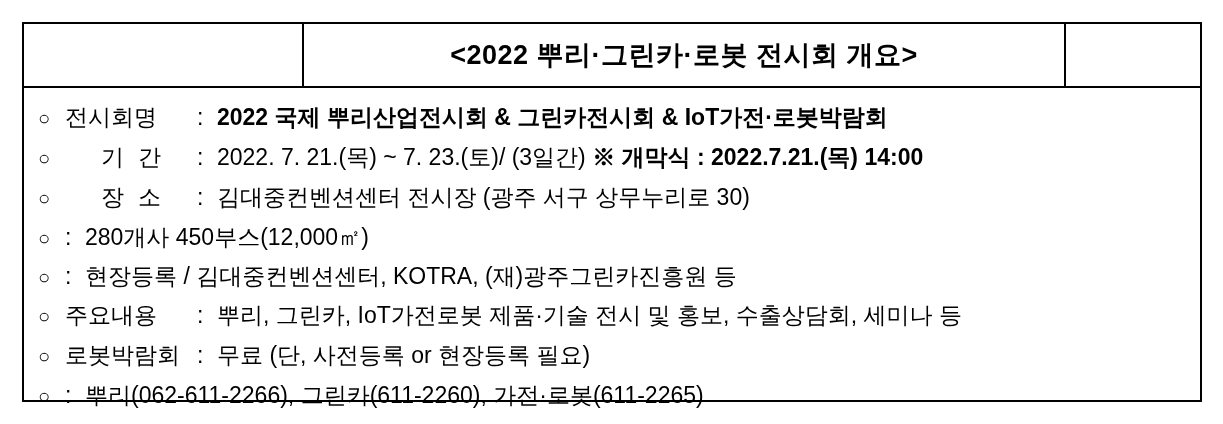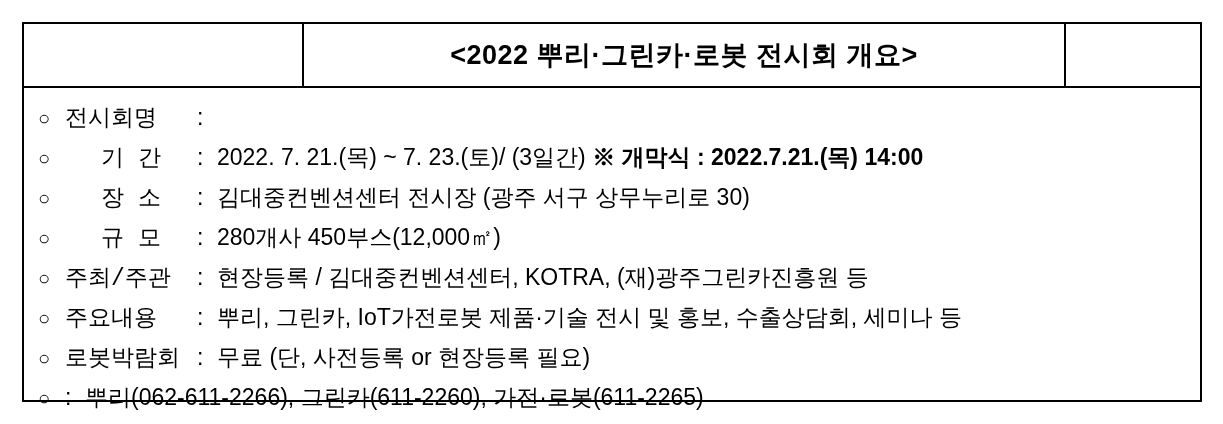--- a/index.html
+++ b/index.html
@@ -131,46 +131,45 @@
       </div>
       <div class="title-spacer-right"></div>
     </div>
 
     <div class="body-block">
 
       <div class="line">
         <span class="bullet">○</span>
         <span class="label">전시회명</span>
         <span class="colon">:</span>
+        <span class="value bold">2022 국제 뿌리산업전시회 &amp; 그린카전시회 &amp; IoT가전·로봇박람회</span>
       </div>
 
       <div class="line">
         <span class="bullet">○</span>
         <span class="label spaced">기      간</span>
         <span class="colon">:</span>
         <span class="value"><span>2022. 7. 21.(목) ~ 7. 23.(토)/ (3일간)  </span><span class="em-bold">※ 개막식 : 2022.7.21.(목) 14:00</span></span>
       </div>
 
       <div class="line">
         <span class="bullet">○</span>
         <span class="label spaced">장      소</span>
         <span class="colon">:</span>
         <span class="value">김대중컨벤션센터 전시장 (광주 서구 상무누리로 30)</span>
       </div>
 
       <div class="line">
         <span class="bullet">○</span>
-        <span class="label spaced">규      모</span>
         <span class="colon">:</span>
         <span class="value">280개사 450부스(12,000㎡)</span>
       </div>
 
       <div class="line">
         <span class="bullet">○</span>
-        <span class="label">주최/주관</span>
         <span class="colon">:</span>
         <span class="value">현장등록 / 김대중컨벤션센터, KOTRA, (재)광주그린카진흥원 등</span>
       </div>
 
       <div class="line">
         <span class="bullet">○</span>
         <span class="label">주요내용</span>
         <span class="colon">:</span>
         <span class="value">뿌리, 그린카, IoT가전로봇 제품·기술 전시 및 홍보, 수출상담회, 세미나 등</span>
       </div>

